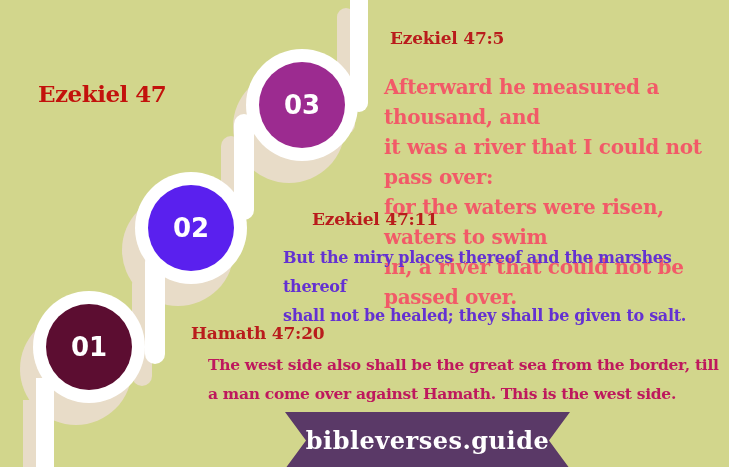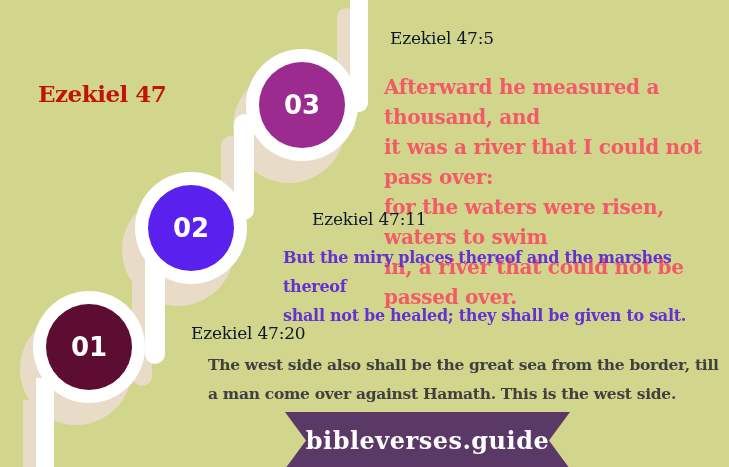--- a/index.html
+++ b/index.html
@@ -11,34 +11,34 @@
     font-family:"DejaVu Serif", serif;
   }
   svg.art { position:absolute; left:0; top:0; }
   .abs { position:absolute; }
   .page-title {
     left:38px; top:80px;
     font-size:23px; font-weight:bold; color:#c3120c;
     letter-spacing:-0.5px;
   }
   .verse-heading {
-    font-size:17px; font-weight:normal; color:#0f172a;
+    font-size:17px; font-weight:bold; color:#b91c1c;
     letter-spacing:-0.2px;
   }
   .verse-text {
     font-weight:bold;
     white-space:pre-line;
     letter-spacing:-0.3px;
   }
   #heading-3 { left:390px; top:28px; }
   #verse-3  { left:384px; top:72px;  color:#f25a68; font-size:20px;  line-height:30px; }
   #heading-2 { left:312px; top:209px; }
   #verse-2  { left:283px; top:243px; color:#6431d2; font-size:16px;  line-height:29px; }
   #heading-1 { left:191px; top:323px; }
-  #verse-1  { left:208px; top:350px; color:#404040; font-size:15.5px; line-height:29px; }
+  #verse-1  { left:208px; top:350px; color:#be185d; font-size:15.5px; line-height:29px; }
   .ribbon {
     left:285px; top:412px; width:285px; height:57px;
     background:#5a3967;
     clip-path:polygon(0 0, 100% 0, calc(100% - 21px) 50%, 100% 100%, 0 100%, 21px 50%);
     display:flex; align-items:center; justify-content:center;
   }
   .ribbon span {
     color:#ffffff; font-size:24px; font-weight:bold; letter-spacing:0.5px;
   }
   .stepnum {
@@ -84,19 +84,19 @@
 <div class="abs verse-heading" id="heading-3">Ezekiel 47:5</div>
 <div class="abs verse-text" id="verse-3">Afterward he measured a thousand, and
 it was a river that I could not pass over:
 for the waters were risen, waters to swim
 in, a river that could not be passed over.</div>
 
 <div class="abs verse-heading" id="heading-2">Ezekiel 47:11</div>
 <div class="abs verse-text" id="verse-2">But the miry places thereof and the marshes thereof
 shall not be healed; they shall be given to salt.</div>
 
-<div class="abs verse-heading" id="heading-1">Ezekiel 47:20</div>
+<div class="abs verse-heading" id="heading-1">Hamath 47:20</div>
 <div class="abs verse-text" id="verse-1">The west side also shall be the great sea from the border, till
 a man come over against Hamath. This is the west side.</div>
 
 <div class="abs ribbon">
   <span>bibleverses.guide</span>
 </div>
 
 </body></html>

